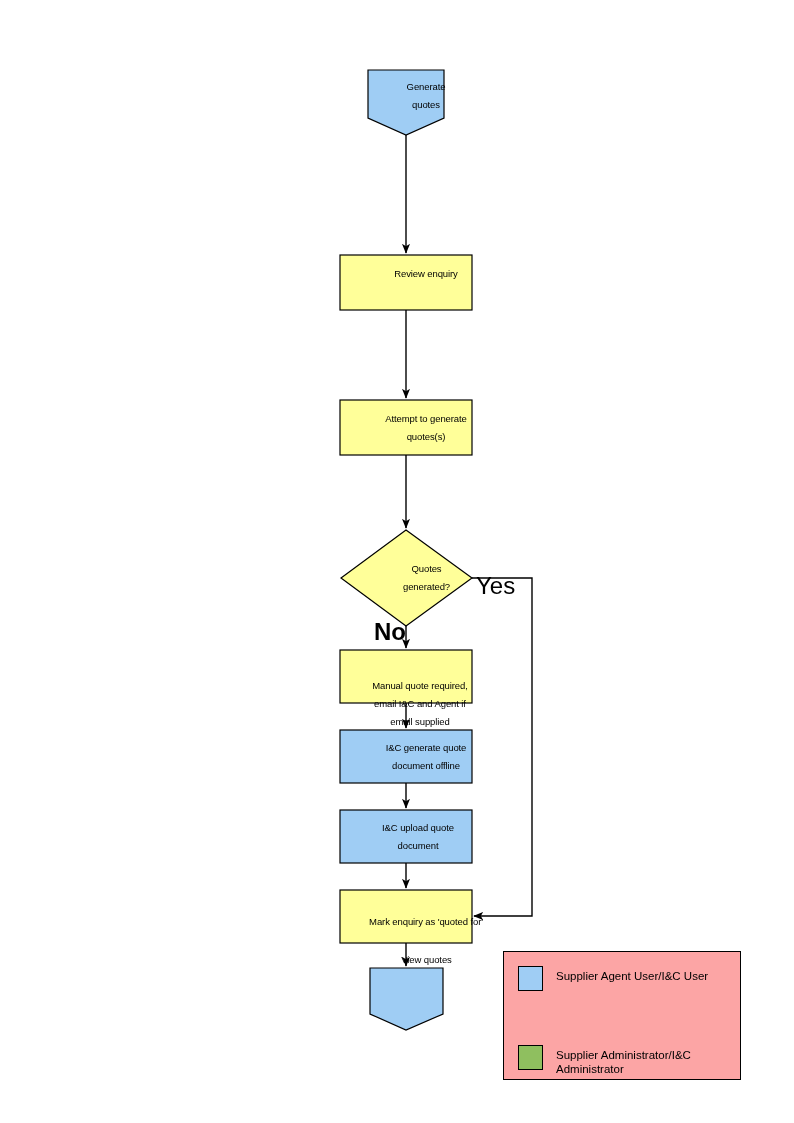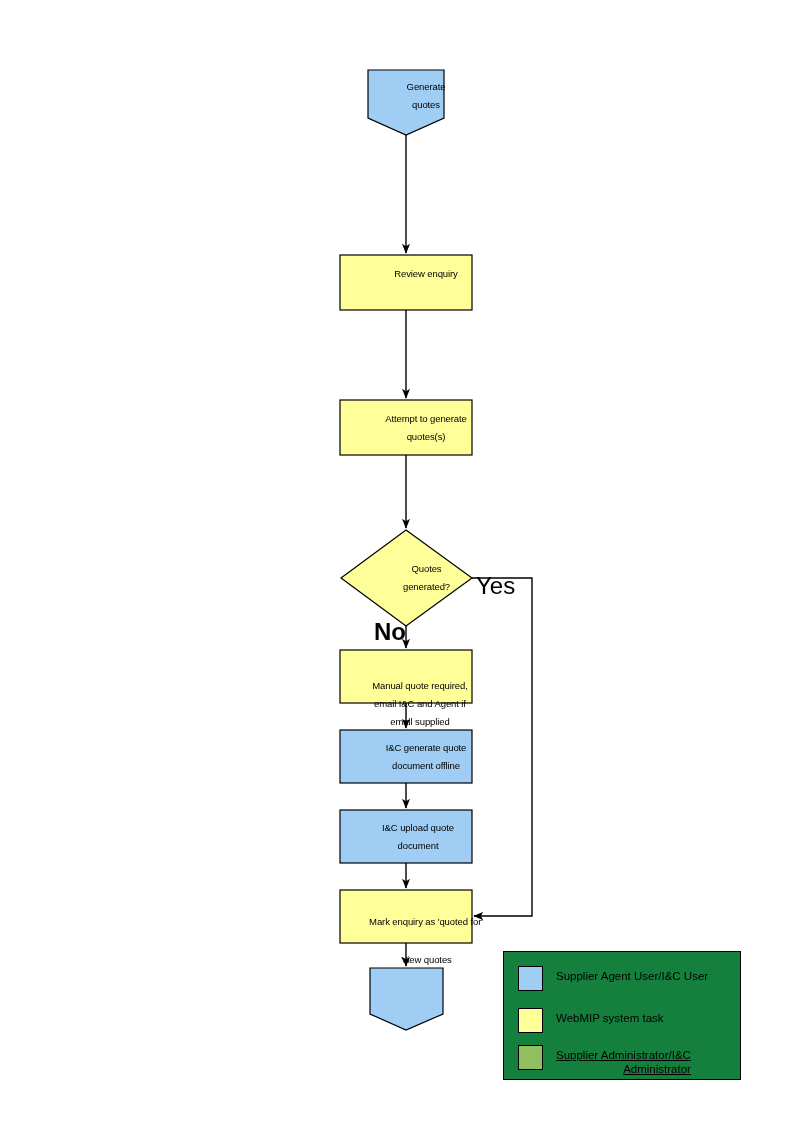--- a/index.html
+++ b/index.html
@@ -42,23 +42,22 @@
     line-height: 24px;
     font-family: "Liberation Sans", sans-serif;
   }
   .legend-box {
     position: absolute;
     left: 503px;
     top: 951px;
     width: 238px;
     height: 129px;
     border: 1px solid #000000;
-    background: #15803d;
+    background: #fca5a5;
     box-sizing: border-box;
-    text-align: right;
   }
   .legend-row {
     position: absolute;
     left: 14px;
     display: flex;
     align-items: flex-start;
   }
   .legend-swatch {
     width: 25px;
     height: 25px;
@@ -145,22 +144,18 @@
 
 <div class="branch-label" style="left:476px; top:574px;">Yes</div>
 
 <div class="branch-label" style="left:374px; top:620px;font-weight:bold;">No</div>
 
 <div class="legend-box">
   <div class="legend-row" style="top:14px;">
     <span class="legend-swatch" style="background:#9FCDF4;"></span>
     <span class="legend-text">Supplier Agent User/I&amp;C User</span>
   </div>
-  <div class="legend-row" style="top:56px;">
-    <span class="legend-swatch" style="background:#FFFF99;"></span>
-    <span class="legend-text">WebMIP system task</span>
-  </div>
-  <div class="legend-row" style="top:93px;text-decoration:underline;">
+  <div class="legend-row" style="top:93px;">
     <span class="legend-swatch" style="background:#8FBF5F;"></span>
     <span class="legend-text">Supplier Administrator/I&amp;C
 Administrator</span>
   </div>
 </div>
 
 </body></html>

